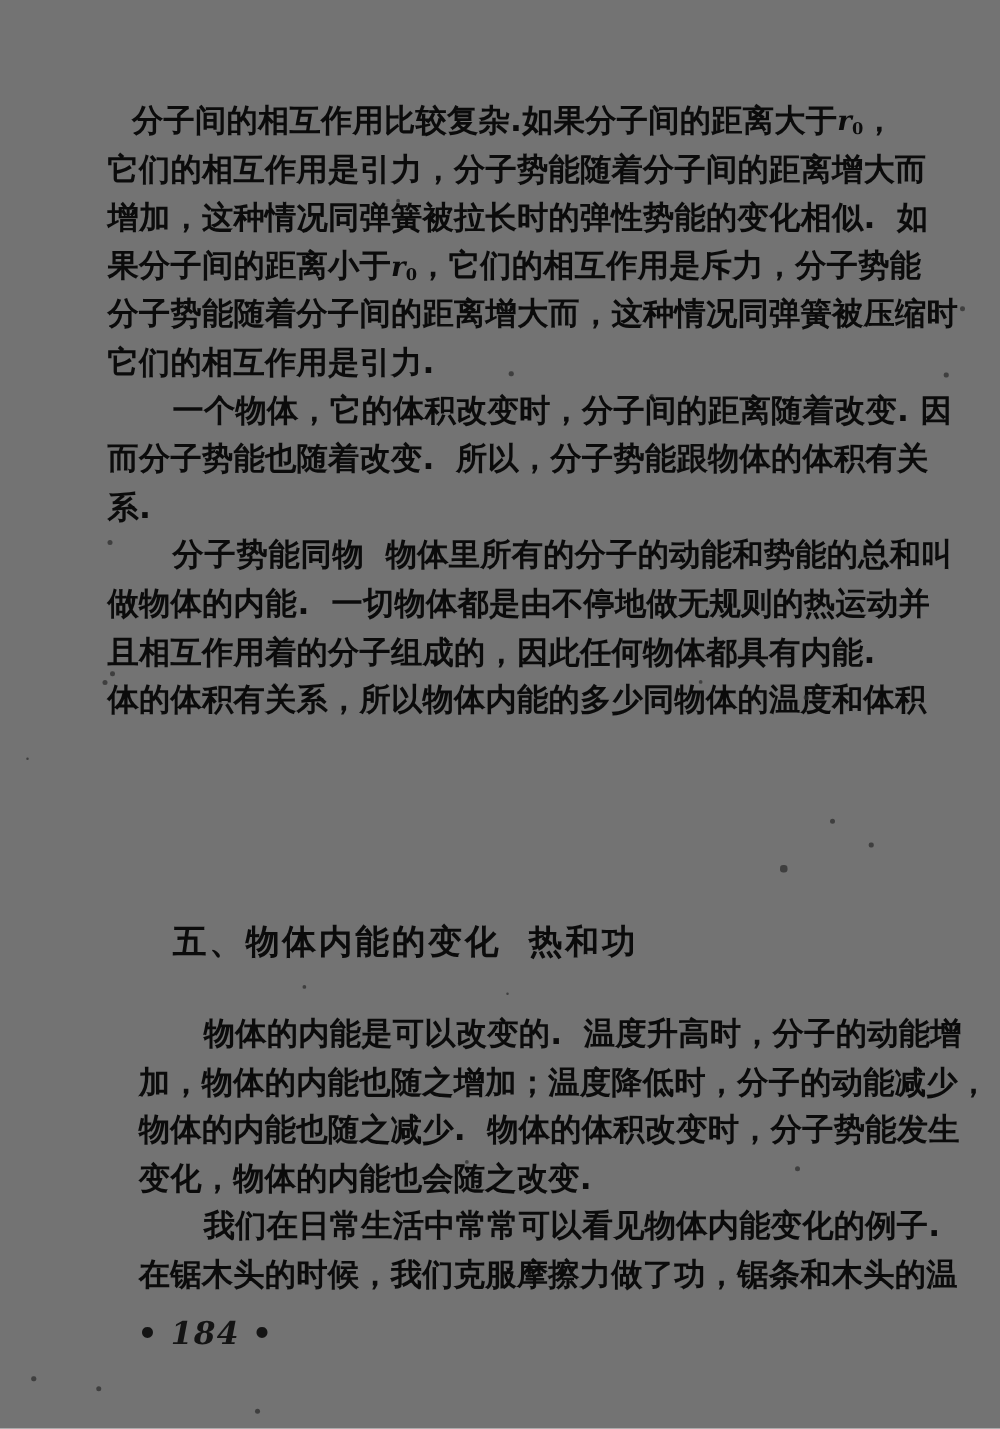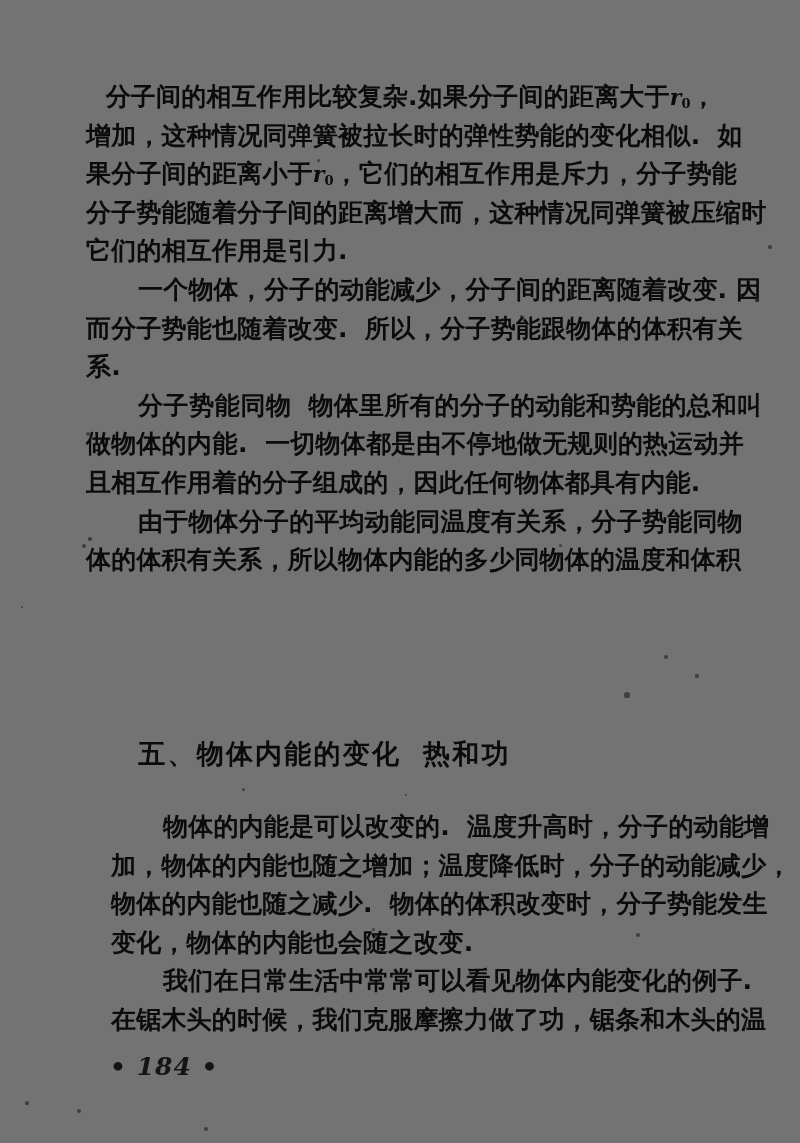--- a/index.html
+++ b/index.html
@@ -114,36 +114,39 @@
     <div class="para">
       <div class="ln just">
         <span class="ind"></span>
         <span>分子间的相互作用比较复杂</span>
         <span>.</span>
         <span>如果分子间的距离大于</span>
         <span class="var"><span>r</span><sub>0</sub></span>
         <span>，</span>
       </div>
       <div class="ln">
+        <span>它们的相互作用是引力，分子势能随着分子间的距离增大而</span>
+      </div>
+      <div class="ln">
         <span>增加，这种情况同弹簧被拉长时的弹性势能的变化相似.</span><span class="gap"></span><span>如</span>
       </div>
       <div class="ln">
         <span>果分子间的距离小于</span><span class="var"><span>r</span><sub>0</sub></span><span>，它们的相互作用是斥力，分子势能</span>
       </div>
       <div class="ln">
         <span>分子势能随着分子间的距离增大而，这种情况同弹簧被压缩时</span>
       </div>
       <div class="ln">
         <span>它们的相互作用是引力.</span>
       </div>
     </div>
 
     <div class="para">
       <div class="ln">
-        <span class="ind"></span><span>一个物体，分子的动能减少，分子间的距离随着改变.</span><span class="gap-sm"></span><span>因</span>
+        <span class="ind"></span><span>一个物体，它的体积改变时，分子间的距离随着改变.</span><span class="gap-sm"></span><span>因</span>
       </div>
       <div class="ln">
         <span>而分子势能也随着改变.</span><span class="gap"></span><span>所以，分子势能跟物体的体积有关</span>
       </div>
       <div class="ln">
         <span>系.</span>
       </div>
     </div>
 
     <div class="para">
@@ -152,23 +155,20 @@
       </div>
       <div class="ln">
         <span>做物体的</span><span class="bold">内能</span><span class="bold">.</span><span class="gap"></span><span>一切物体都是由不停地做无规则的热运动并</span>
       </div>
       <div class="ln">
         <span>且相互作用着的分子组成的，因此任何物体都具有内能.</span>
       </div>
     </div>
 
     <div class="para">
-      <div class="ln">
-        <span class="ind"></span><span>由于物体分子的平均动能同温度有关系，分子势能同物</span>
-      </div>
       <div class="ln">
         <span>体的体积有关系，所以物体内能的多少同物体的温度和体积</span>
       </div>
     </div>
 
   </div>
 
   <div id="heading">
     <span>五、</span><span>物体内能的变化</span><span class="hgap"></span><span>热和功</span>
   </div>

